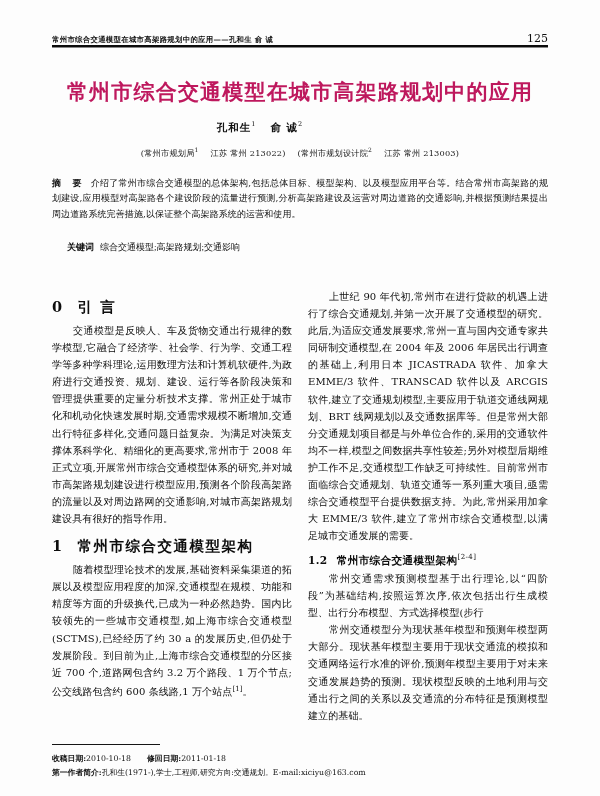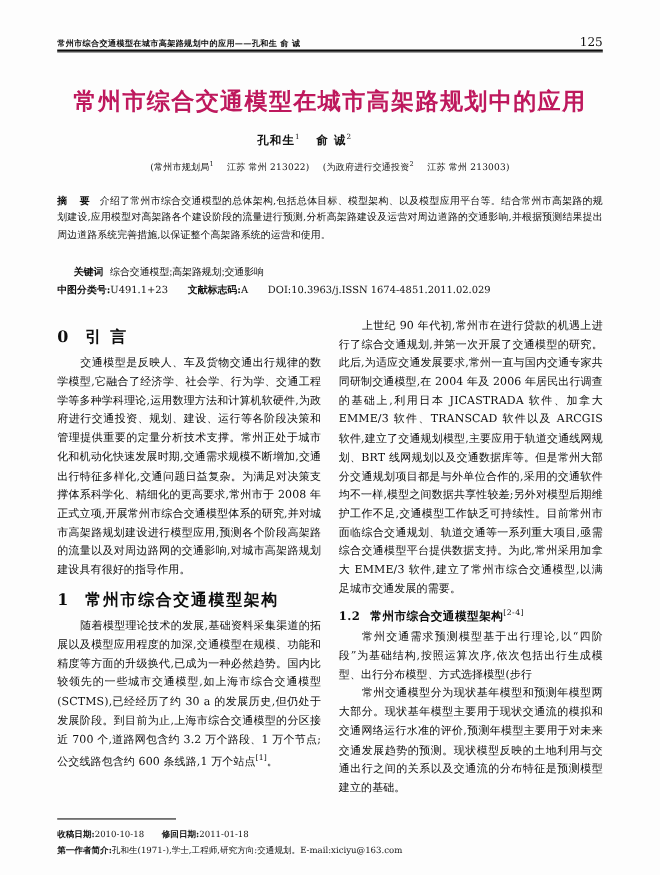--- a/index.html
+++ b/index.html
@@ -85,21 +85,20 @@
     position: absolute;
     left: 0;
     top: 120px;
     width: 520px;
     text-align: center;
     font-family: "DejaVu Serif", "Liberation Serif", serif;
     font-size: 10.5px;
     font-weight: bold;
     letter-spacing: 1px;
     color: #111;
-    margin-left: 17px;
   }
   .authors sup { font-size: 6.5px; font-weight: normal; }
   .author-gap { display: inline-block; width: 14px; }
   .affil {
     position: absolute;
     left: 0;
     top: 146px;
     width: 600px;
     text-align: center;
     font-family: "DejaVu Serif", "Liberation Serif", serif;
@@ -228,34 +227,31 @@
   <div class="runrule"></div>
   <div class="runrule2"></div>
 
   <div class="doc-title">常州市综合交通模型在城市高架路规划中的应用</div>
 
   <div class="authors">
     <span>孔和生</span><sup>1</sup><span class="author-gap"></span><span>俞  诚</span><sup>2</sup>
   </div>
 
   <div class="affil">
-    <span>(常州市规划局</span><sup>1</sup><span class="affil-gap"></span><span>江苏  常州  213022)</span><span class="affil-gap"></span><span>(为政府进行交通投资</span><sup>2</sup><span class="affil-gap"></span><span>江苏  常州  213003)</span>
+    <span>(常州市规划局</span><sup>1</sup><span class="affil-gap"></span><span>江苏  常州  213022)</span><span class="affil-gap"></span><span>(常州市规划设计院</span><sup>2</sup><span class="affil-gap"></span><span>江苏  常州  213003)</span>
   </div>
 
   <div class="abstract">
     <span class="lead">摘  要</span><span>介绍了常州市综合交通模型的总体架构,包括总体目标、模型架构、以及模型应用平台等。结合常州市高架路的规划建设,应用模型对高架路各个建设阶段的流量进行预测,分析高架路建设及运营对周边道路的交通影响,并根据预测结果提出周边道路系统完善措施,以保证整个高架路系统的运营和使用。</span>
   </div>
 
   <div class="keywords">
     <span class="lead">关键词</span><span>综合交通模型;高架路规划;交通影响</span>
   </div>
 
-  <div class="clsline">
-    <span class="lead">中图分类号:</span><span>U491.1+23</span><span class="cls-gap"></span><span class="lead">文献标志码:</span><span>A</span><span class="cls-gap"></span><span>DOI:</span><span>10.3963/j.ISSN 1674-4851.2011.02.029</span>
-  </div>
 
   <div class="col col-left">
     <div class="h1">
       <span class="num">0</span><span>引    言</span>
     </div>
     <p class="body">交通模型是反映人、车及货物交通出行规律的数学模型,它融合了经济学、社会学、行为学、交通工程学等多种学科理论,运用数理方法和计算机软硬件,为政府进行交通投资、规划、建设、运行等各阶段决策和管理提供重要的定量分析技术支撑。常州正处于城市化和机动化快速发展时期,交通需求规模不断增加,交通出行特征多样化,交通问题日益复杂。为满足对决策支撑体系科学化、精细化的更高要求,常州市于 2008 年正式立项,开展常州市综合交通模型体系的研究,并对城市高架路规划建设进行模型应用,预测各个阶段高架路的流量以及对周边路网的交通影响,对城市高架路规划建设具有很好的指导作用。</p>
 
     <div class="h1">
       <span class="num">1</span><span>常州市综合交通模型架构</span>
     </div>

